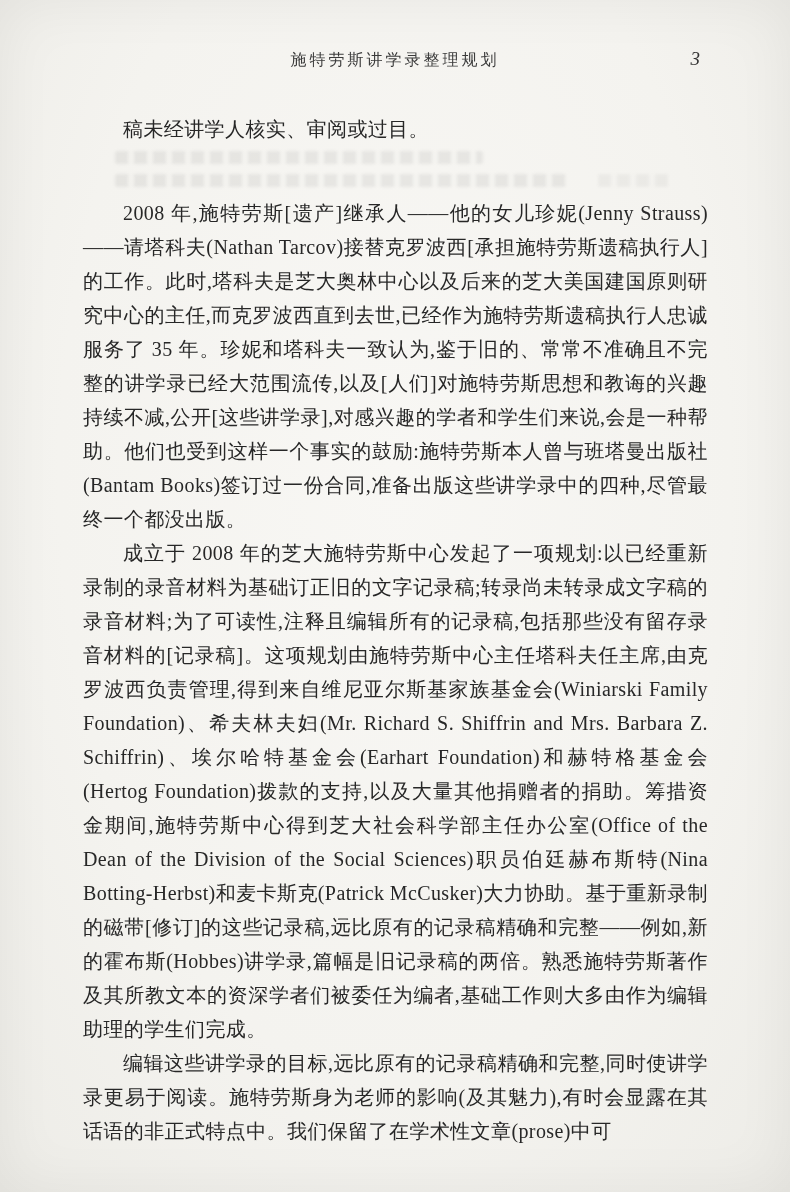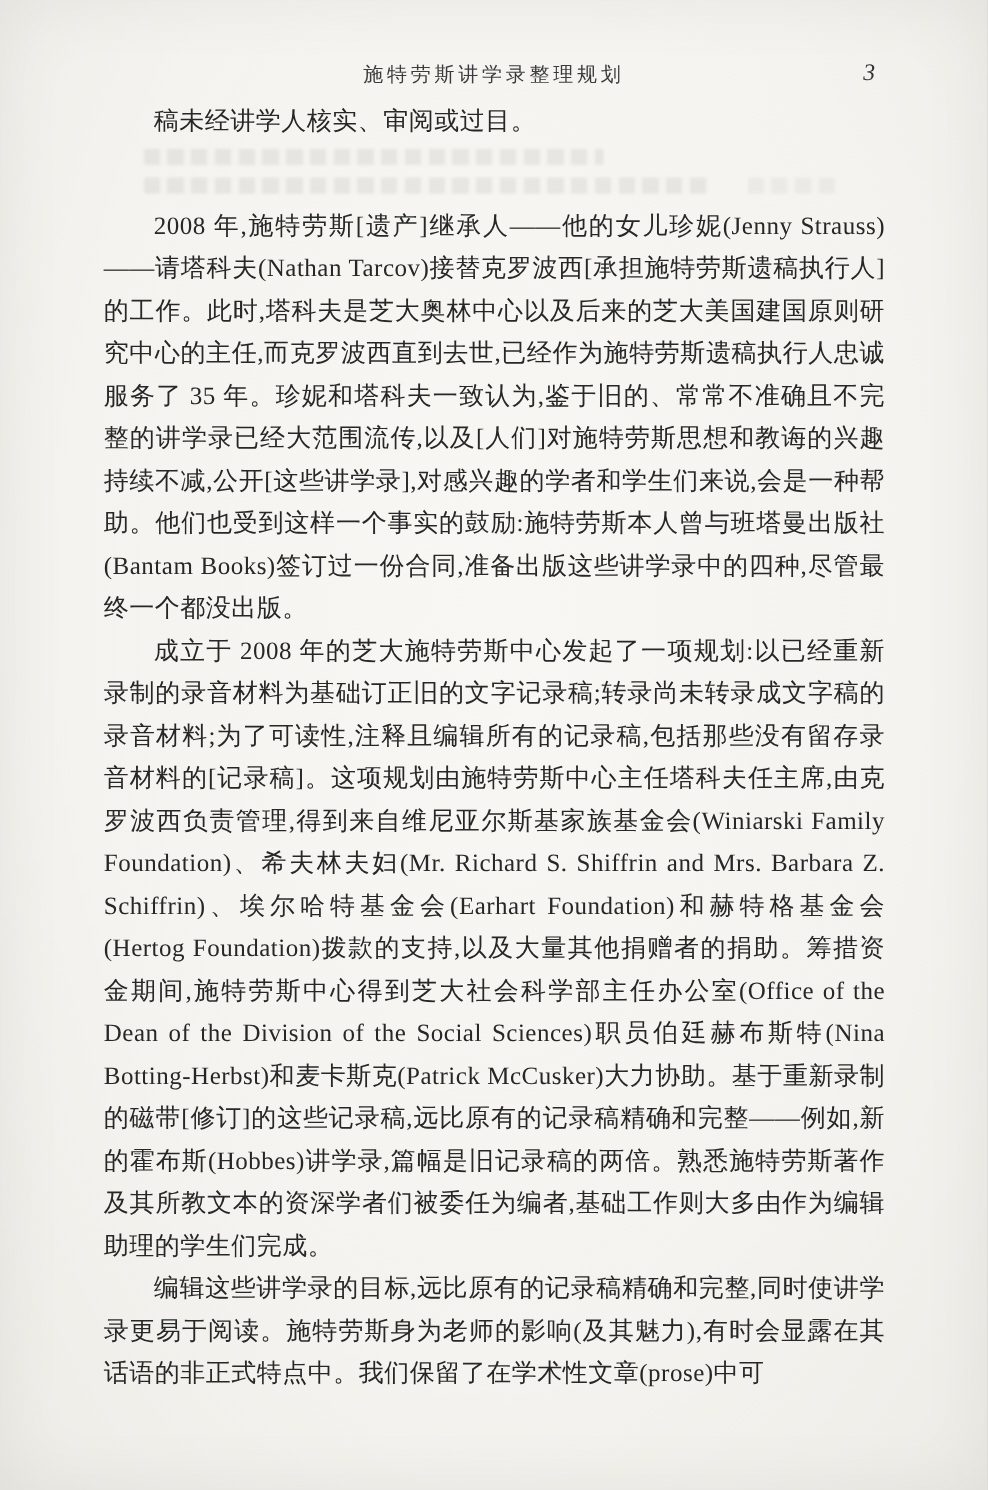--- a/index.html
+++ b/index.html
@@ -44,21 +44,21 @@
     right: 90px;
     top: -2px;
     font-size: 19px;
     font-style: italic;
     color: #333;
   }
 
   
   .text-block {
     position: absolute;
-    top: 80px;
+    top: 112px;
     left: 83px;
     width: 625px;
   }
   .text-block p {
     margin: 0;
     font-size: 20px;
     line-height: 34px;
     letter-spacing: 0.02em;
     text-align: justify;
     text-justify: inter-character;

